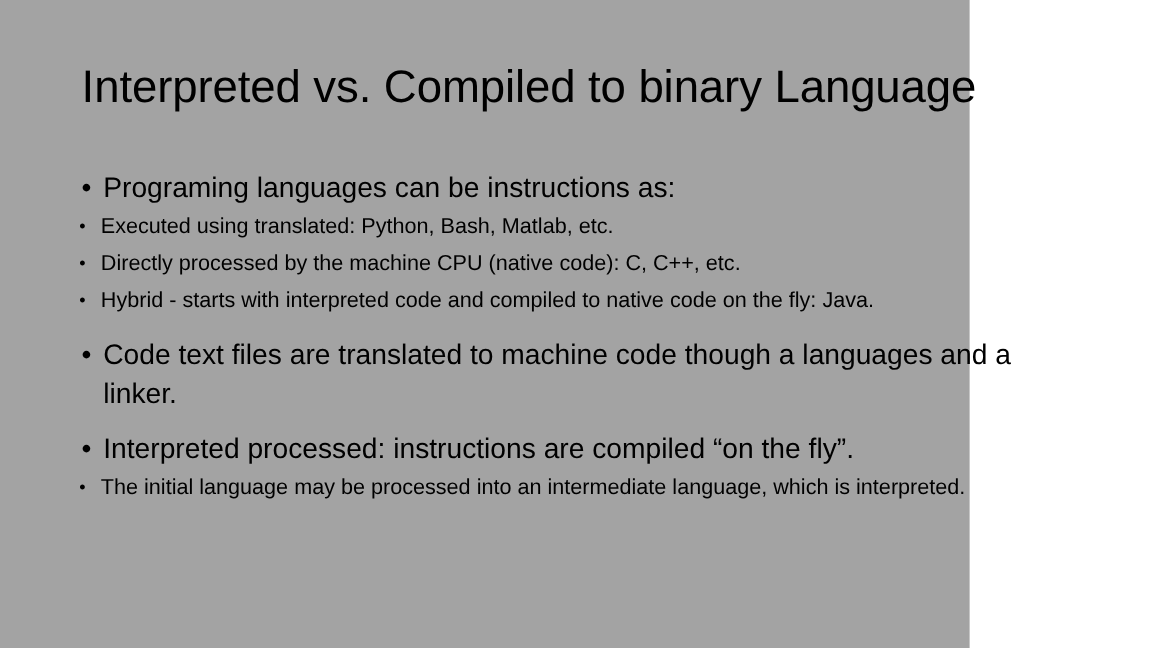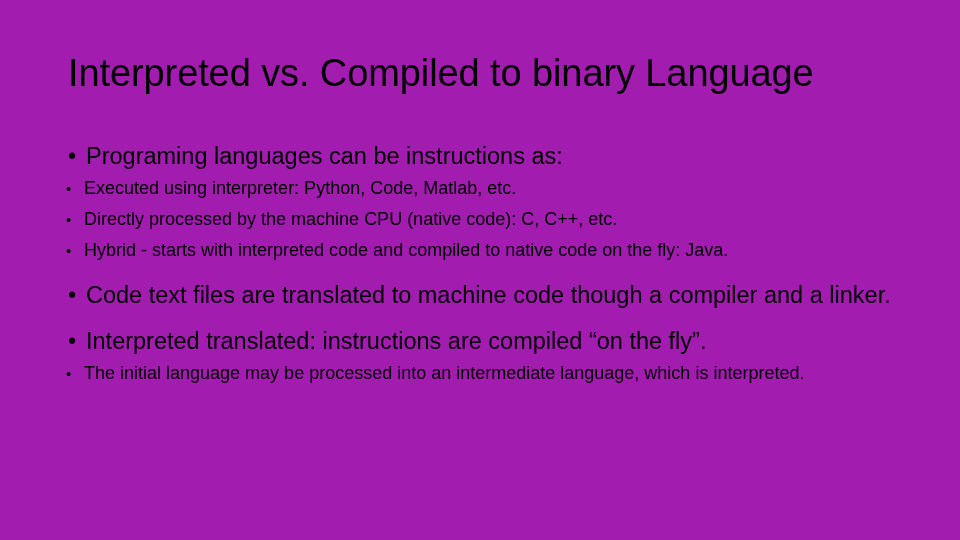--- a/index.html
+++ b/index.html
@@ -12,23 +12,23 @@
     height: 540px;
     background: #ffffff;
     font-family: "Liberation Sans", "DejaVu Sans", sans-serif;
     color: #000000;
     overflow: hidden;
     -webkit-font-smoothing: antialiased;
   }
 
   .slide {
     position: relative;
-    width: 960px;
+    width: 808px;
     height: 540px;
-    background: #a21caf;
+    background: #a3a3a3;
     box-sizing: border-box;
   }
 
   
   .slide-title {
     position: absolute;
     left: 68px;
     top: 52px;
     width: 840px;
     font-size: 38px;
@@ -130,40 +130,40 @@
     <ul class="lvl1">
 
       <li class="b1">
         <span class="bullet">•</span>
         <span class="txt">Programing languages can be instructions as:</span>
       </li>
 
       <ul class="lvl2 sub-a">
         <li class="b2">
           <span class="bullet">•</span>
-          <span class="txt">Executed using interpreter: Python, Code, Matlab, etc.</span>
+          <span class="txt">Executed using translated: Python, Bash, Matlab, etc.</span>
         </li>
         <li class="b2">
           <span class="bullet">•</span>
           <span class="txt">Directly processed by the machine CPU (native code): C, C++, etc.</span>
         </li>
         <li class="b2 wrap-2">
           <span class="bullet">•</span>
           <span class="txt">Hybrid - starts with interpreted code and compiled to native code on the fly: Java.</span>
         </li>
       </ul>
 
       <li class="b1 gap-before">
         <span class="bullet">•</span>
-        <span class="txt">Code text files are translated to machine code though a compiler and a linker.</span>
+        <span class="txt">Code text files are translated to machine code though a languages and a linker.</span>
       </li>
 
       <li class="b1 gap-before">
         <span class="bullet">•</span>
-        <span class="txt">Interpreted translated: instructions are compiled “on the fly”.</span>
+        <span class="txt">Interpreted processed: instructions are compiled “on the fly”.</span>
       </li>
 
       <ul class="lvl2 sub-b">
         <li class="b2 wrap-2">
           <span class="bullet">•</span>
           <span class="txt">The initial language may be processed into an intermediate language, which is interpreted.</span>
         </li>
       </ul>
 
     </ul>

